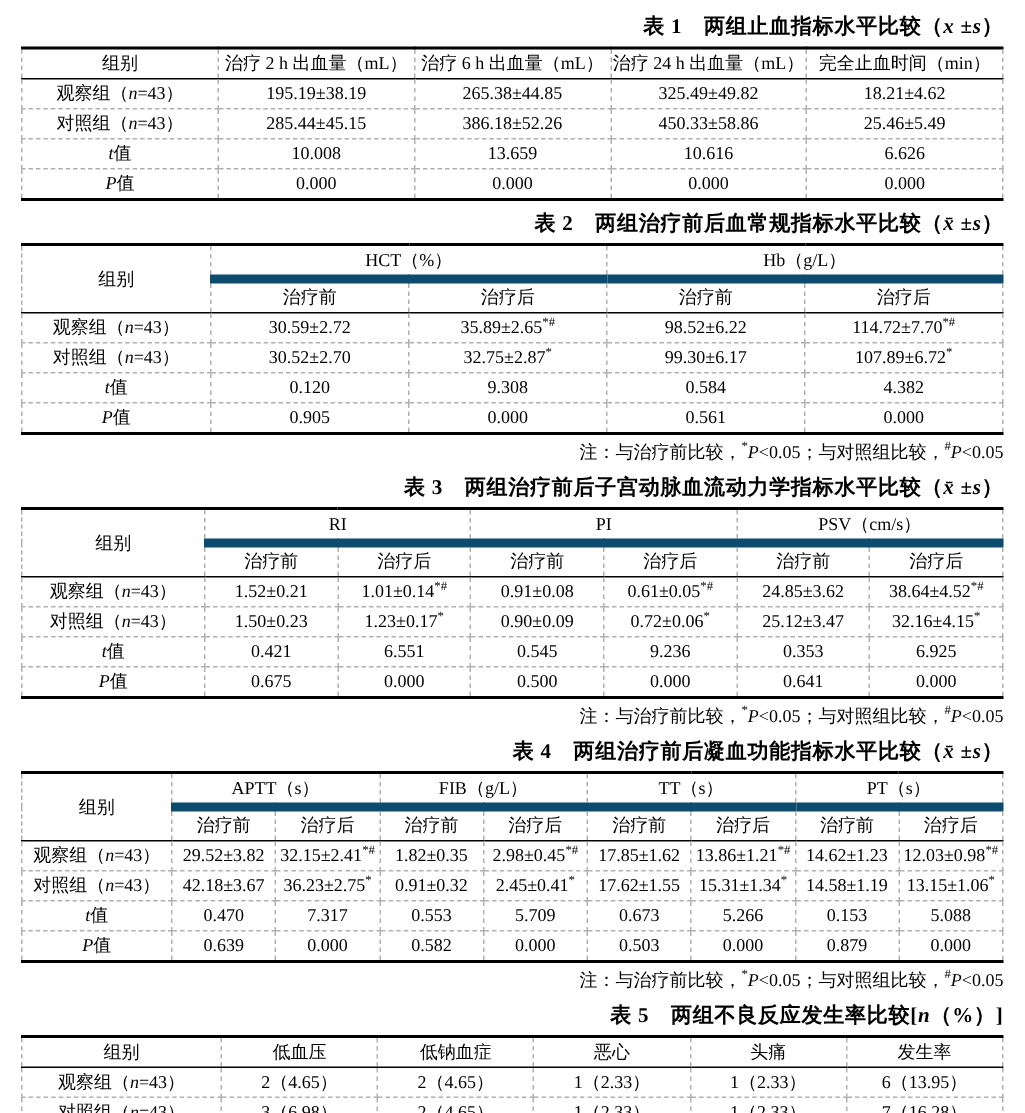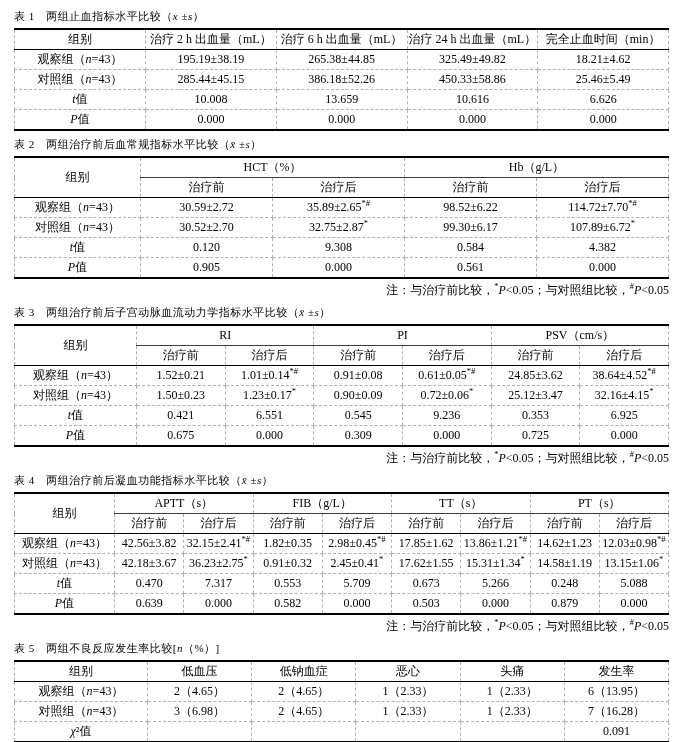--- a/index.html
+++ b/index.html
@@ -1,25 +1,25 @@
 <!DOCTYPE html>
 <html><head>
 <meta charset="utf-8">
 <style>
   html,body{margin:0;padding:0;background:#fff;}
   body{width:683px;color:#000;font-family:"Liberation Serif","DejaVu Serif",serif;}
   .page{padding:3px 14px 4px 14px;}
   .tbl-section{margin:0;}
-  .ttl{font-size:11px;font-weight:normal;text-align:left;margin:6px 0 4px 0;letter-spacing:0.5px;}
+  .ttl{font-size:14px;font-weight:bold;text-align:right;margin:6px 0 4px 0;letter-spacing:0.5px;}
   table{width:100%;border-collapse:collapse;table-layout:fixed;
         border-top:2px solid #000;border-bottom:2px solid #000;}
   th,td{border:1px dashed #b0b0b0;font-weight:normal;font-size:12px;
         text-align:center;height:19px;padding:0 1px;overflow:hidden;white-space:nowrap;}
   th.hb,td.hb{border-bottom:1.5px solid #000;}
-  th.grp{border-bottom:1px solid #0c4a6e;}
+  th.grp{border-bottom:6px solid #0c4a6e;}
   sup{font-size:8.5px;line-height:0;vertical-align:super;}
   i{font-style:italic;}
   .squiggle{text-decoration-style:wavy;
             text-decoration-color:#e11;text-decoration-thickness:1px;text-underline-offset:2px;}
   .note{font-size:12px;text-align:right;margin:3px 0 2px 0;}
   
   [data-table="0"] col.c0{width:131px;}
   [data-table="1"] col.c0{width:126px;}
   [data-table="2"] col.c0{width:122px;}
   [data-table="3"] col.c0{width:100px;}
@@ -194,23 +194,23 @@
               <td>6.551</td>
               <td>0.545</td>
               <td>9.236</td>
               <td>0.353</td>
               <td>6.925</td>
             </tr>
             <tr>
               <td><i>P</i>值</td>
               <td>0.675</td>
               <td>0.000</td>
-              <td>0.309</td>
-              <td>0.000</td>
-              <td>0.725</td>
+              <td>0.500</td>
+              <td>0.000</td>
+              <td>0.641</td>
               <td>0.000</td>
             </tr>
           </tbody>
         </table>
       </div>
     <p class="note">注：与治疗前比较，<sup>*</sup><i>P</i>&lt;0.05；与对照组比较，<sup>#</sup><i>P</i>&lt;0.05</p>
   </section>
   <section class="tbl-section" data-table="3">
     <h3 class="ttl">表 4　两组治疗前后凝血功能指标水平比较（<i>x̄</i> ±<i>s</i>）</h3>
     <div class="twrap">
@@ -241,21 +241,21 @@
               <th class="hb">治疗后</th>
               <th class="hb">治疗前</th>
               <th class="hb">治疗后</th>
               <th class="hb">治疗前</th>
               <th class="hb">治疗后</th>
             </tr>
           </thead>
           <tbody>
             <tr>
               <td>观察组（<i>n</i>=43）</td>
-              <td>42.56±3.82</td>
+              <td>29.52±3.82</td>
               <td>32.15±2.41<sup>*#</sup></td>
               <td>1.82±0.35</td>
               <td>2.98±0.45<sup>*#</sup></td>
               <td>17.85±1.62</td>
               <td>13.86±1.21<sup>*#</sup></td>
               <td>14.62±1.23</td>
               <td>12.03±0.98<sup>*#</sup></td>
             </tr>
             <tr>
               <td>对照组（<i>n</i>=43）</td>
@@ -269,21 +269,21 @@
               <td>13.15±1.06<sup>*</sup></td>
             </tr>
             <tr>
               <td><i>t</i>值</td>
               <td>0.470</td>
               <td>7.317</td>
               <td>0.553</td>
               <td>5.709</td>
               <td>0.673</td>
               <td>5.266</td>
-              <td>0.248</td>
+              <td>0.153</td>
               <td>5.088</td>
             </tr>
             <tr>
               <td><i>P</i>值</td>
               <td>0.639</td>
               <td>0.000</td>
               <td>0.582</td>
               <td>0.000</td>
               <td>0.503</td>
               <td>0.000</td>

